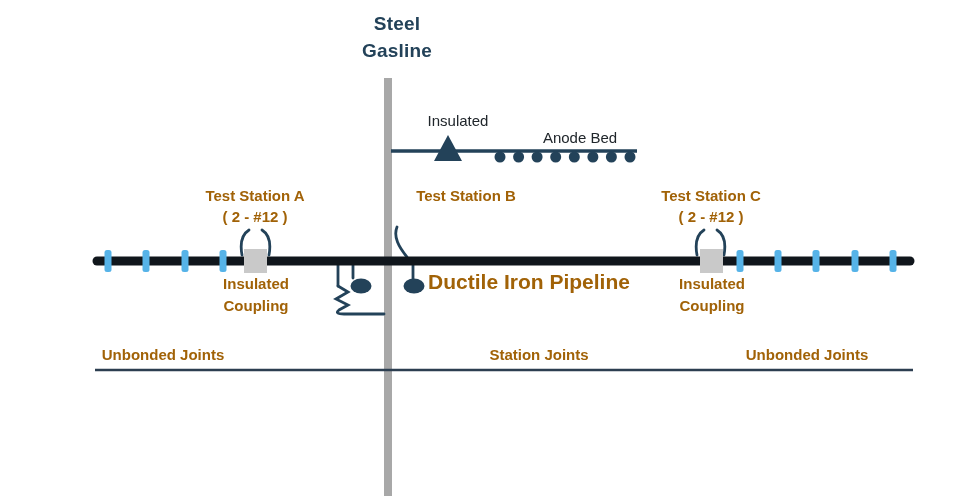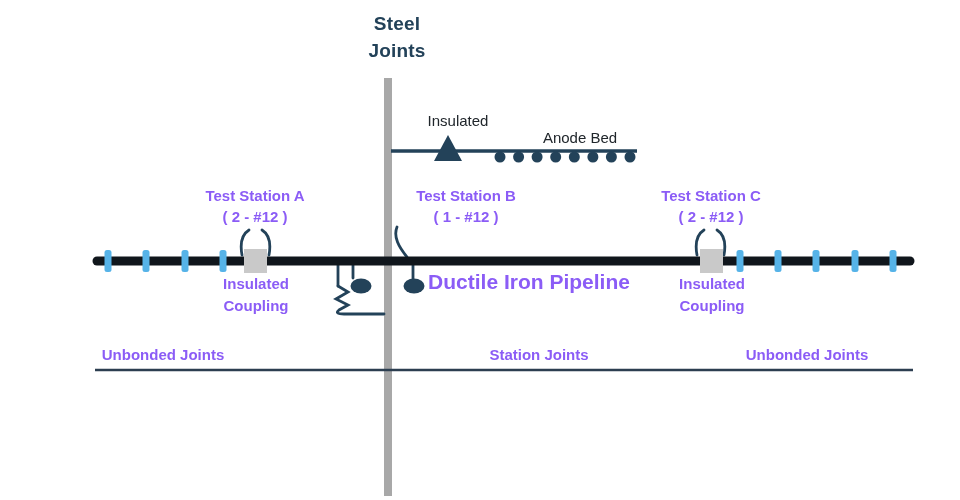--- a/index.html
+++ b/index.html
@@ -5,21 +5,21 @@
   html, body { margin:0; padding:0; background:#ffffff; }
   .stage {
     position:relative; width:960px; height:500px; background:#ffffff;
     overflow:hidden; font-family:"Liberation Sans", sans-serif;border-radius:26px;
   }
   .stage svg { position:absolute; left:0; top:0; }
   .lbl {
     position:absolute; transform:translateX(-50%);
     text-align:center; white-space:nowrap;
     font-family:"Liberation Sans", sans-serif;
-    font-size:15px; font-weight:bold; color:#8b5cf6; line-height:21px;
+    font-size:15px; font-weight:bold; color:#a16207; line-height:21px;
   }
   .lbl .line { display:block; }
   .title {
     font-size:19px; line-height:27px; color:#234259; letter-spacing:0.2px;
   }
   .plain { font-weight:normal; color:#20262b; }
   .pipe-label { font-size:21px; }
 </style>
 </head>
 <body>
@@ -79,33 +79,32 @@
     </g>
 
     <rect x="244" y="249" width="23" height="24" fill="#c9c9c9"></rect>
     <rect x="700" y="249" width="23" height="24" fill="#c9c9c9"></rect>
 
     <line x1="95" y1="370" x2="913" y2="370" stroke-width="2.5" stroke="#2c3e50"></line>
   </svg>
 
   <div class="lbl title" style="left:397px; top:10px;">
     <span class="line">Steel</span>
-    <span class="line">Joints</span>
+    <span class="line">Gasline</span>
   </div>
 
   <div class="lbl plain" style="left:458px; top:110px;">Insulated</div>
   <div class="lbl plain" style="left:580px; top:127px;">Anode Bed</div>
 
   <div class="lbl" style="left:255px; top:185px;">
     <span class="line">Test Station A</span>
     <span class="line">( 2 - #12 )</span>
   </div>
   <div class="lbl" style="left:466px; top:185px;text-align:center;">
     <span class="line">Test Station B</span>
-    <span class="line">( 1 - #12 )</span>
   </div>
   <div class="lbl" style="left:711px; top:185px;">
     <span class="line">Test Station C</span>
     <span class="line">( 2 - #12 )</span>
   </div>
 
   <div class="lbl" style="left:256px; top:273px; line-height:22px;">
     <span class="line">Insulated</span>
     <span class="line">Coupling</span>
   </div>

